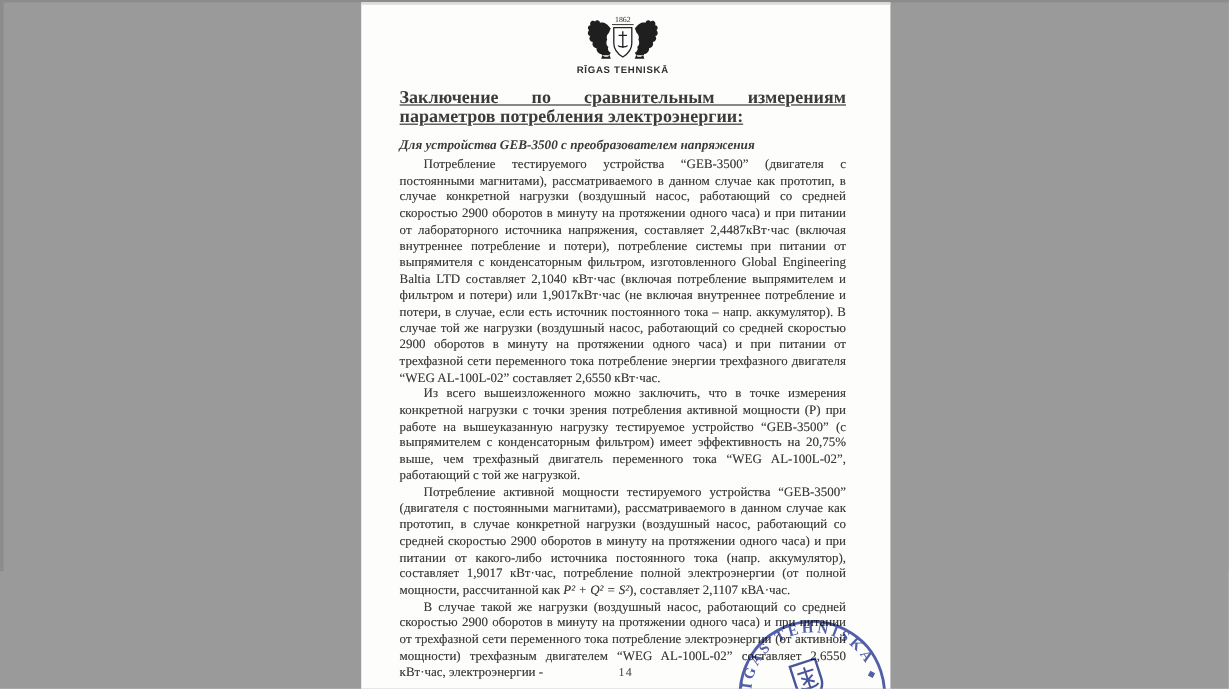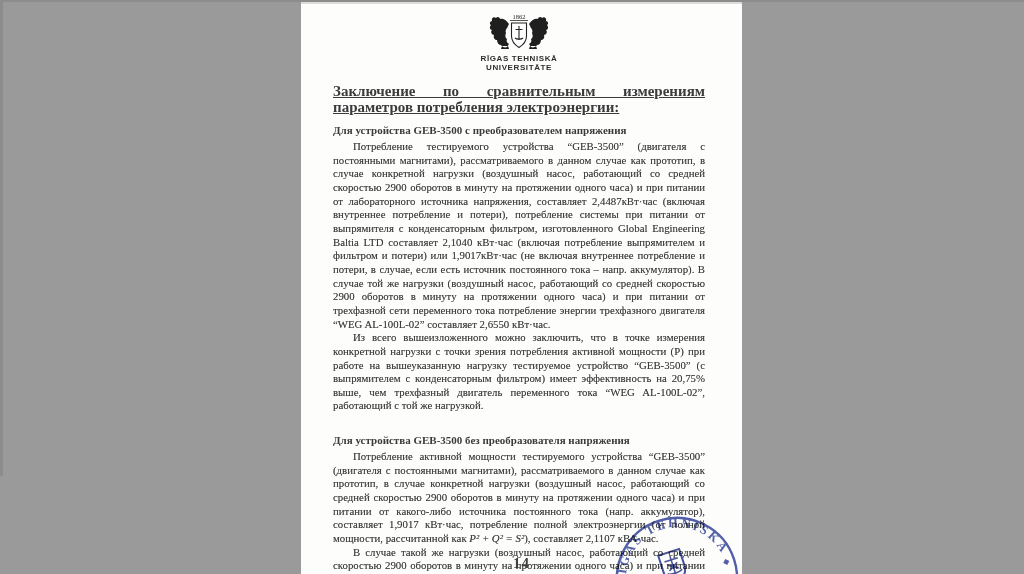--- a/index.html
+++ b/index.html
@@ -44,41 +44,41 @@
     font-size: 15px;
     font-weight: bold;
     line-height: 15.5px;
     text-decoration: underline;
     text-align: justify;
   }
   h2.sec-heading {
     font-size: 11px;
     font-weight: bold;
     margin: 0 0 4px 0;
+    font-style: italic;
   }
   h2.sec-heading.gap-top { margin-top: 21px; }
   p.para {
     font-size: 10.8px;
     line-height: 13.65px;
     text-align: justify;
     text-indent: 20px;
     text-shadow: 0 0 0.5px rgba(40,40,40,0.45);
   }
   p.para span.b { font-weight: normal; }
   p.para span.i { font-style: italic; }
   
   .pagenum {
     position: absolute;
     left: 0; right: 0;
     top: 551px;
     text-align: center;
-    font-size: 15px;
+    font-size: 10px;
     color: #3f3f3f;
     letter-spacing: 1px;
-    font-weight: bold;
   }
   
   .stamp {
     position: absolute;
     left: 305px; top: 503px;
     width: 142px; height: 142px;
     opacity: 0.88;
     mix-blend-mode: multiply;
     pointer-events: none;
   }
@@ -109,33 +109,31 @@
 
             <path d="M42.5,11 h15 v13 c0,6 -3.5,9 -7.5,11.5 c-4,-2.5 -7.5,-5.5 -7.5,-11.5 z" fill="#ffffff" stroke="#222" stroke-width="1.1"></path>
             <path d="M50,14 v14 M46.5,17.5 h7 M46,26 c1.5,1.5 6.5,1.5 8,0" stroke="#222" stroke-width="1.1"></path>
 
             <path fill="#1f1f1f" stroke="none" d="M40,12 c-3,-5 -7,-6 -9,-5 c0,-2 -3,-3 -4,-1 c-2,-2 -5,0 -4,3 c-2,0 -3,3 -1,4 c-2,2 -1,5 1,5 c-2,2 0,5 2,5 c-1,3 1,5 3,5 c0,3 2,5 4,5 c1,2 4,3 6,2 l2,-3 c-2,-1 -3,-3 -2,-5 c-2,-1 -2,-4 -1,-6 c-1,-2 0,-4 1,-5 c1,-1 1,-3 2,-4 z M33,34 l6,0 1,3 -8,0 z"></path>
 
             <path fill="#1f1f1f" stroke="none" transform="translate(100,0) scale(-1,1)" d="M40,12 c-3,-5 -7,-6 -9,-5 c0,-2 -3,-3 -4,-1 c-2,-2 -5,0 -4,3 c-2,0 -3,3 -1,4 c-2,2 -1,5 1,5 c-2,2 0,5 2,5 c-1,3 1,5 3,5 c0,3 2,5 4,5 c1,2 4,3 6,2 l2,-3 c-2,-1 -3,-3 -2,-5 c-2,-1 -2,-4 -1,-6 c-1,-2 0,-4 1,-5 c1,-1 1,-3 2,-4 z M33,34 l6,0 1,3 -8,0 z"></path>
           </g>
         </svg>
         <div class="logo-caption">RĪGAS TEHNISKĀ</div>
-        <div class="logo-caption">UNIVERSITĀTE</div>
       </div>
 
       <h1 class="doc-title">Заключение по сравнительным измерениям параметров потребления электроэнергии:</h1>
 
       <section>
         <h2 class="sec-heading">Для устройства GEB-3500 с преобразователем напряжения</h2>
         <p class="para"><span>Потребление тестируемого устройства “GEB-3500” (двигателя с постоянными магнитами), рассматриваемого в данном случае как прототип, в случае конкретной нагрузки (воздушный насос, работающий со средней скоростью 2900 оборотов в минуту на протяжении одного часа) и при питании от лабораторного источника напряжения, составляет 2,4487кВт·час (включая внутреннее потребление и потери), потребление системы при питании от выпрямителя с конденсаторным фильтром, изготовленного Global Engineering Baltia LTD составляет </span><span class="b">2,1040 кВт·час</span><span> (включая потребление выпрямителем и фильтром и потери) или 1,9017кВт·час (не включая внутреннее потребление и потери, в случае, если есть источник постоянного тока – напр. аккумулятор). В случае той же нагрузки (воздушный насос, работающий со средней скоростью 2900 оборотов в минуту на протяжении одного часа) и при питании от трехфазной сети переменного тока потребление энергии трехфазного двигателя “WEG AL-100L-02” составляет </span><span class="b">2,6550 кВт·час</span><span>.</span></p>
         <p class="para"><span>Из всего вышеизложенного можно заключить, что в точке измерения конкретной нагрузки с точки зрения потребления активной мощности (Р) при работе на вышеуказанную нагрузку тестируемое устройство “GEB-3500” (с выпрямителем с конденсаторным фильтром) имеет эффективность на </span><span class="b">20,75%</span><span> выше, чем трехфазный двигатель переменного тока “WEG AL-100L-02”, работающий с той же нагрузкой.</span></p>
       </section>
 
       <section>
-        <h2 class="sec-heading gap-top">Для устройства GEB-3500 без преобразователя напряжения</h2>
         <p class="para"><span>Потребление активной мощности тестируемого устройства “GEB-3500” (двигателя с постоянными магнитами), рассматриваемого в данном случае как прототип, в случае конкретной нагрузки (воздушный насос, работающий со средней скоростью 2900 оборотов в минуту на протяжении одного часа) и при питании от какого-либо источника постоянного тока (напр. аккумулятор), составляет 1,9017 кВт·час, потребление полной электроэнергии (от полной мощности, рассчитанной как </span><span class="b i">P² + Q² = S²</span><span>), составляет </span><span class="b">2,1107</span><span> кВА·час.</span></p>
         <p class="para"><span>В случае такой же нагрузки (воздушный насос, работающий со средней скоростью 2900 оборотов в минуту на протяжении одного часа) и при питании от трехфазной сети переменного тока потребление электроэнергии (от активной мощности) трехфазным двигателем “WEG AL-100L-02” составляет 2,6550 кВт·час, электроэнергии - </span></p>
 
       </section>
 
     </div>
 
     <div class="stamp">
       <svg width="142" height="142" viewBox="0 0 142 142">
         <g transform="rotate(-18 71 71)" style="fill:var(--stamp, #3a4a9e)">

